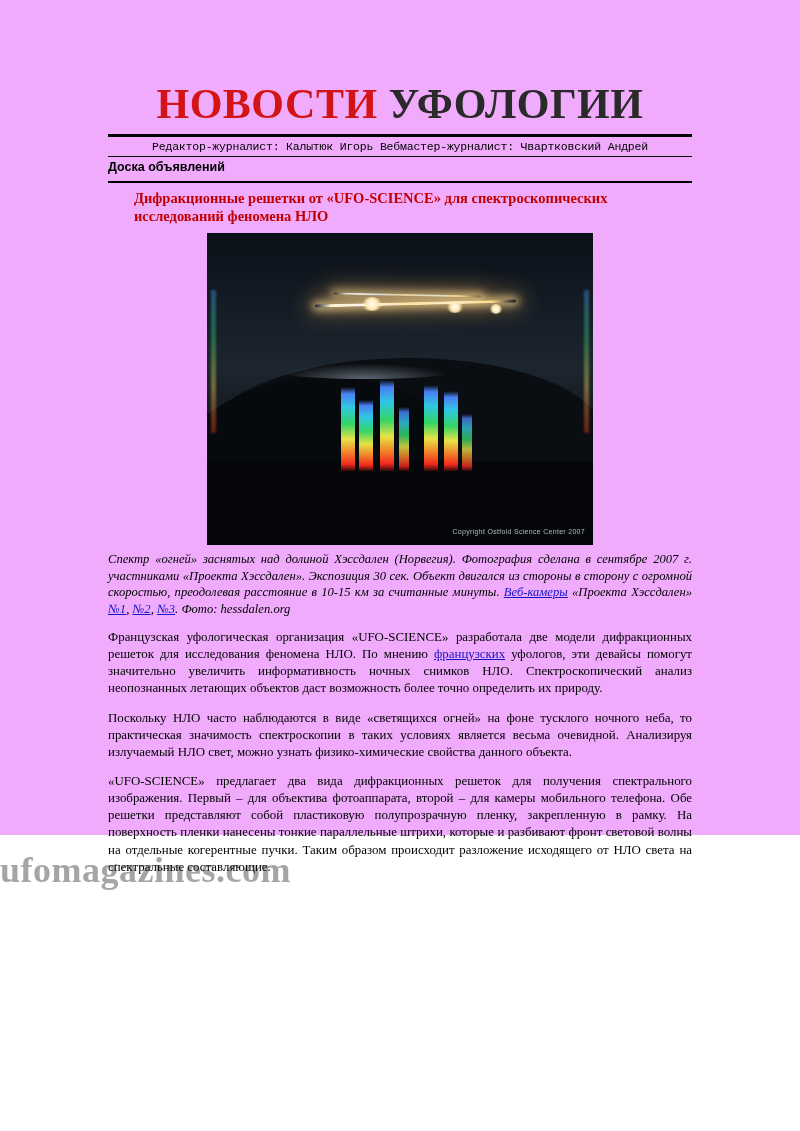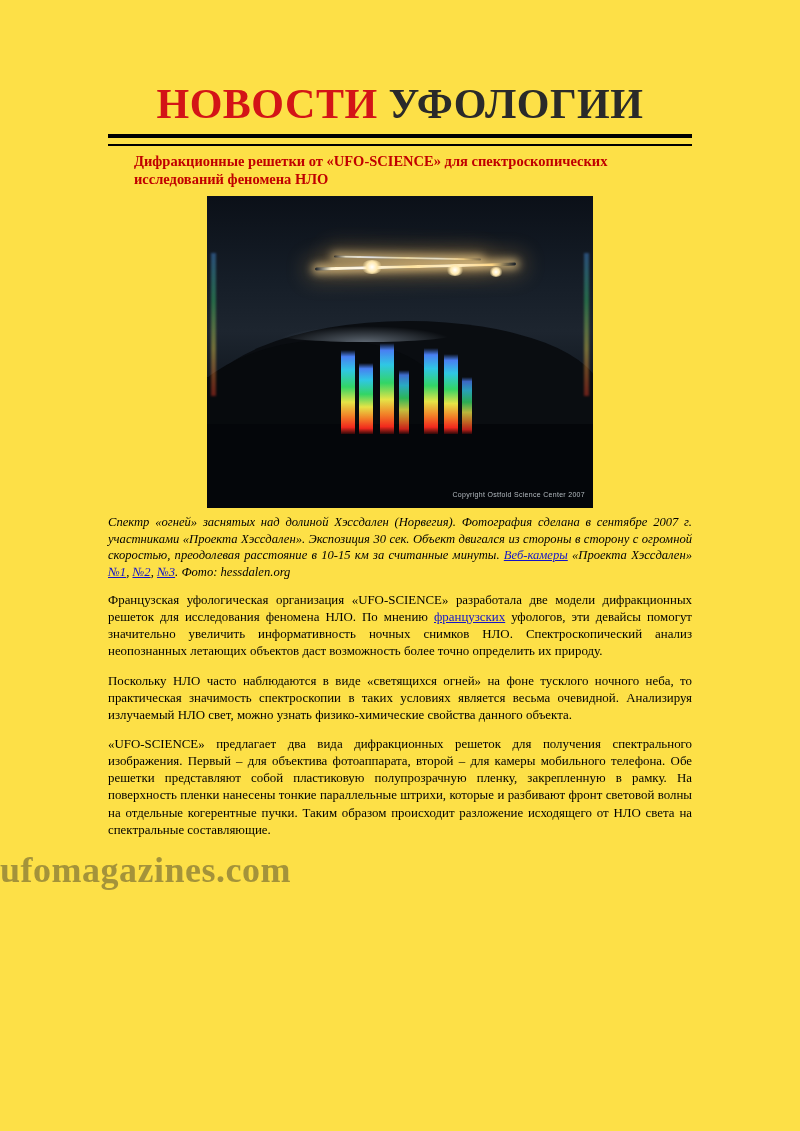--- a/index.html
+++ b/index.html
@@ -12,22 +12,22 @@
     height: 1131px;
     font-family: "Liberation Serif", serif;
     color: #000000;
     position: relative;
     overflow: hidden;
   }
   .page {
     position: absolute;
     left: 0; top: 0;
     width: 800px;
-    height: 1131px;
-    background: #fde047;
+    height: 835px;
+    background: #f0abfc;
   }
   .content {
     position: absolute;
     left: 108px;
     top: 82px;
     width: 584px;
   }
 
   
   .masthead {
@@ -261,22 +261,24 @@
     <div class="masthead">
       <div class="masthead-title">
         <span class="word1">НОВОСТИ</span>
         <span class="word2">УФОЛОГИИ</span>
       </div>
     </div>
     <hr class="rule-thick">
 
     <hr class="rule-thin">
 
+    <div class="credits-line">Редактор-журналист:  Калытюк Игорь    Вебмастер-журналист:  Чвартковский Андрей</div>
     <hr class="rule-thin">
 
+    <div class="section-label">Доска объявлений</div>
     <hr class="rule-thick">
 
     <div class="article-title">Дифракционные решетки от «UFO-SCIENCE» для спектроскопических исследований феномена НЛО</div>
 
     <div class="photo-wrap">
       <div class="photo">
         <div class="sky"></div>
         <div class="ridge"></div>
         <div class="ridge2"></div>
         <div class="snowcap"></div>

